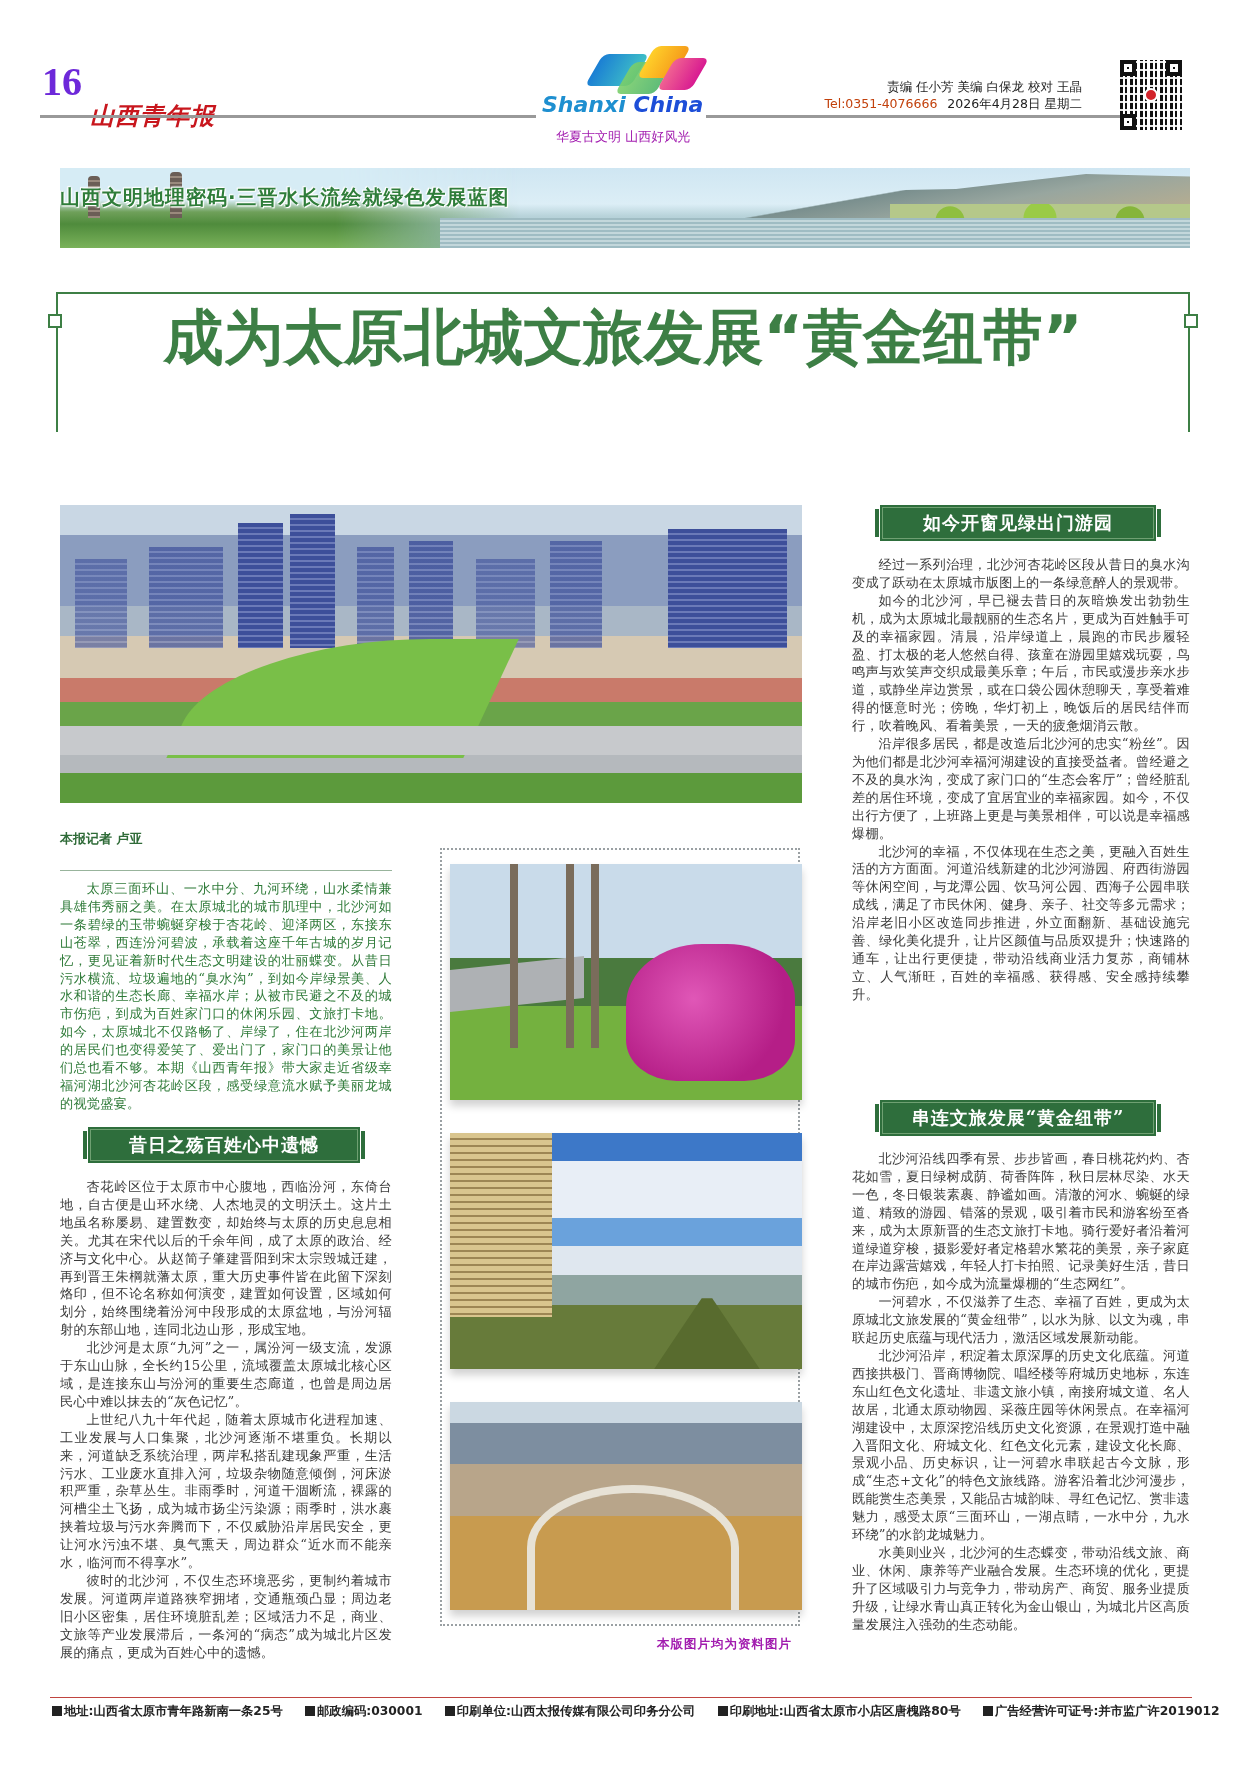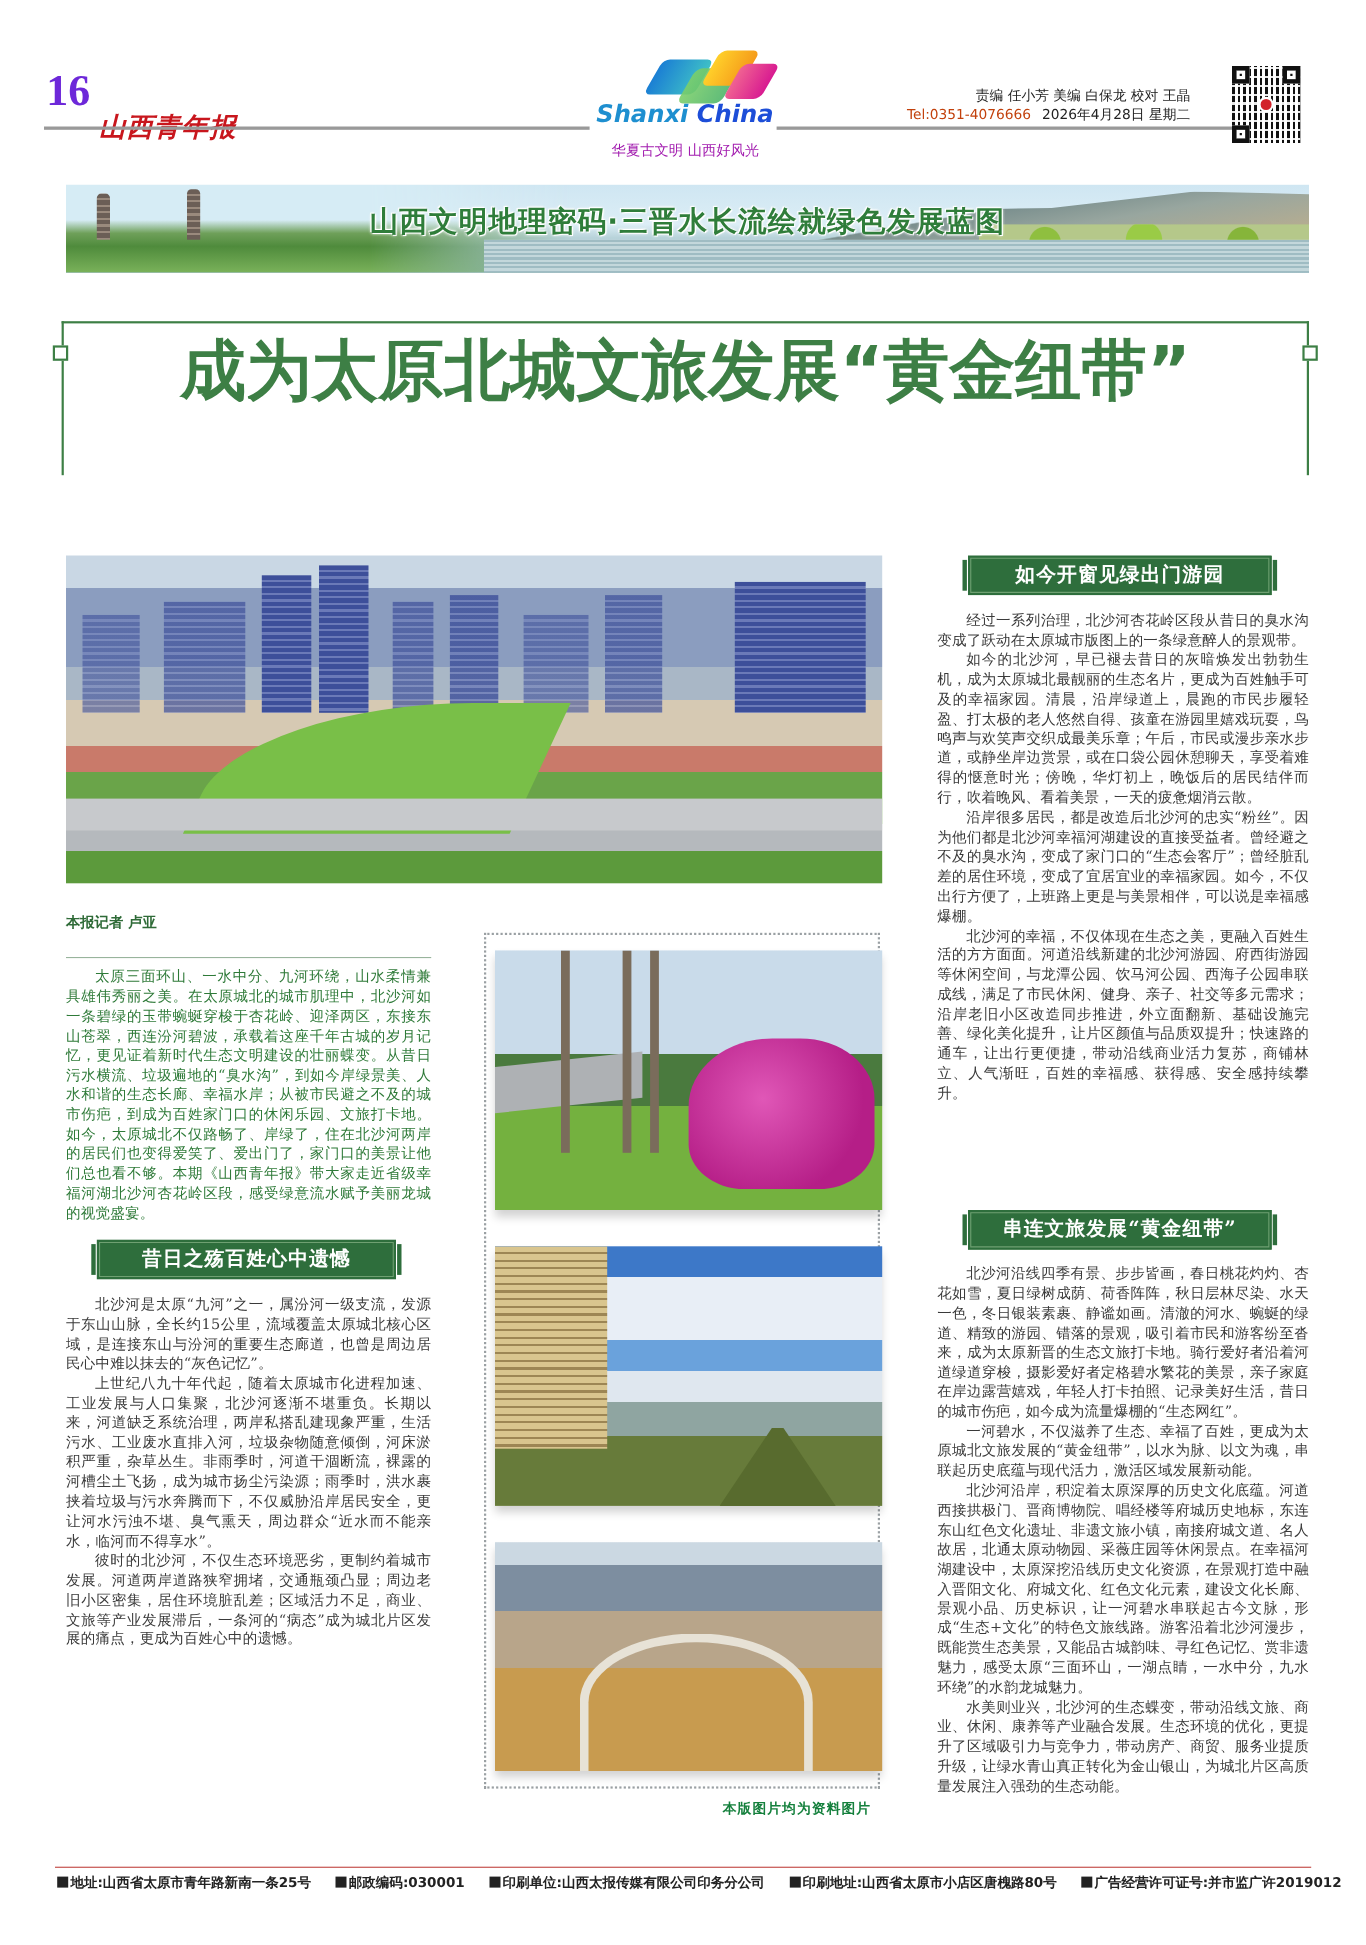--- a/index.html
+++ b/index.html
@@ -31,21 +31,21 @@
   .banner { position: absolute; left: 60px; top: 168px; width: 1130px; height: 80px; overflow: hidden;
     background: linear-gradient(180deg, #cfe6f2 0%, #dceef6 45%, #b8d3da 60%, #8fb3bb 100%); }
   .banner-left { position: absolute; left: 0; top: 0; width: 460px; height: 80px;
     background: linear-gradient(180deg, #d6ecf5 0 40%, #6fa05a 55%, #4f8b3c 70%, #7ab25a 100%);
     -webkit-mask-image: linear-gradient(90deg, #000 60%, transparent 100%); mask-image: linear-gradient(90deg, #000 60%, transparent 100%); }
   .pagoda { position: absolute; bottom: 30px; width: 12px; background: repeating-linear-gradient(180deg, #6b5e56 0 4px, #9a8a7d 4px 6px); border-radius: 4px 4px 0 0; }
   .banner-mtn { position: absolute; right: 0; top: 6px; width: 520px; height: 50px;
     background: linear-gradient(170deg, transparent 40%, #7a8f8e 41%, #98a69f 60%, #c3b08a 100%); clip-path: polygon(0 70%, 30% 35%, 55% 30%, 80% 0, 100% 5%, 100% 100%, 0 100%); }
   .banner-trees { position: absolute; right: 0; top: 36px; width: 300px; height: 28px; background: radial-gradient(circle at 20% 60%, #8fbf3f 0 14px, transparent 15px), radial-gradient(circle at 50% 50%, #9acb46 0 16px, transparent 17px), radial-gradient(circle at 80% 60%, #86b53a 0 14px, transparent 15px), #b5c88a; }
   .banner-water { position: absolute; left: 380px; bottom: 0; width: 750px; height: 30px; background: repeating-linear-gradient(180deg, #9fbcc3 0 2px, #c3d7db 2px 4px); }
-  .banner-title { position: absolute; left: 0; right: 0; top: 16px; text-align: center; font-family: "DejaVu Sans", sans-serif; font-weight: bold; font-size: 26px; color: #2f7d3a; letter-spacing: 1px;
+  .banner-title { position: absolute; left: 0; right: 0; top: 16px; font-family: "DejaVu Sans", sans-serif; font-weight: bold; font-size: 20px; color: #2f7d3a; letter-spacing: 1px;
     text-shadow: 0 0 3px #fff, 0 0 3px #fff, 1px 1px 0 #fff, -1px -1px 0 #fff; }
 
   
   .headline-frame { position: absolute; left: 56px; top: 292px; width: 1134px; height: 140px; border: 2px solid #3d7f45; border-bottom: none; }
   .corner-ornament { position: absolute; width: 14px; height: 14px; border: 2px solid #3d7f45; background: #fff; }
   .headline { position: absolute; left: 56px; top: 300px; width: 1134px; text-align: center; font-family: "DejaVu Sans", sans-serif; font-weight: bold; color: #3d7f45; }
   .headline .h1 { font-size: 60px; line-height: 74px; letter-spacing: 2px; }
   .headline .h2 { font-size: 60px; line-height: 74px; letter-spacing: 0px; }
 
   
@@ -75,21 +75,21 @@
   .photo { position: absolute; left: 450px; width: 352px; overflow: hidden; box-shadow: 0 6px 8px rgba(0,0,0,0.18); }
   .photo-1 { top: 864px; height: 236px; background: linear-gradient(180deg, #c9dbea 0 40%, #4a7a3e 40% 60%, #74b13f 60% 100%); }
   .photo-1 .flower { position: absolute; left: 50%; top: 34%; width: 48%; height: 58%; border-radius: 45% 40% 30% 30%; background: radial-gradient(circle at 40% 40%, #e057b7, #b51e87 70%); }
   .photo-1 .tree { position: absolute; top: 0; width: 8px; height: 78%; background: #7a6c5b; }
   .photo-1 .road { position: absolute; left: 0; top: 42%; width: 38%; height: 18%; background: #aeb1b4; transform: skewY(-6deg); }
   .photo-2 { top: 1133px; height: 236px; background: linear-gradient(180deg, #3d78c8 0 12%, #e8eef6 12% 36%, #6aa2dc 36% 48%, #dfe7ef 48% 60%, #8fa5a1 60% 73%, #677b3a 73% 100%); }
   .photo-2 .tower { position: absolute; left: 0; top: 0; width: 29%; height: 78%; background: repeating-linear-gradient(180deg, #d9c58e 0 5px, #9d8654 5px 7px); }
   .photo-2 .lane { position: absolute; left: 58%; bottom: 0; width: 30%; height: 30%; background: #586b2e; clip-path: polygon(45% 0, 55% 0, 100% 100%, 0 100%); }
   .photo-3 { top: 1402px; height: 208px; background: linear-gradient(180deg, #cbd8e2 0 10%, #7d8ea0 10% 30%, #b8a58a 30% 55%, #c89b4f 55% 100%); }
   .photo-3 .curve { position: absolute; left: 22%; top: 40%; width: 60%; height: 60%; border: 8px solid #e7e2d6; border-radius: 50% 50% 0 0; border-bottom: none; }
-  .photo-caption { position: absolute; left: 560px; top: 1636px; width: 232px; text-align: right; font-family: "DejaVu Sans", sans-serif; font-weight: bold; font-size: 12.5px; color: #15803d; letter-spacing: 1px; }
+  .photo-caption { position: absolute; left: 560px; top: 1636px; width: 232px; text-align: right; font-family: "DejaVu Sans", sans-serif; font-weight: bold; font-size: 12.5px; color: #a21caf; letter-spacing: 1px; }
 
   
   .footer-rule { position: absolute; left: 50px; top: 1697px; width: 1142px; height: 1px; background: #c0443f; }
   .footer { position: absolute; left: 52px; top: 1703px; width: 1150px; font-family: "DejaVu Sans", sans-serif; font-weight: bold; font-size: 12.3px; color: #222; white-space: nowrap; }
   .footer span { margin-right: 18px; }
   .footer span::before { content: ""; display: inline-block; width: 10px; height: 10px; background: #222; margin-right: 2px; vertical-align: -1px; }
 </style>
 </head>
 <body>
 
@@ -159,20 +159,21 @@
 <div class="byline">本报记者  卢亚</div>
 <div class="byline-rule"></div>
 
 <div class="col col-left" style="top:880px;">
   <p class="intro">太原三面环山、一水中分、九河环绕，山水柔情兼具雄伟秀丽之美。在太原城北的城市肌理中，北沙河如一条碧绿的玉带蜿蜒穿梭于杏花岭、迎泽两区，东接东山苍翠，西连汾河碧波，承载着这座千年古城的岁月记忆，更见证着新时代生态文明建设的壮丽蝶变。从昔日污水横流、垃圾遍地的“臭水沟”，到如今岸绿景美、人水和谐的生态长廊、幸福水岸；从被市民避之不及的城市伤疤，到成为百姓家门口的休闲乐园、文旅打卡地。如今，太原城北不仅路畅了、岸绿了，住在北沙河两岸的居民们也变得爱笑了、爱出门了，家门口的美景让他们总也看不够。本期《山西青年报》带大家走近省级幸福河湖北沙河杏花岭区段，感受绿意流水赋予美丽龙城的视觉盛宴。</p>
 </div>
 
 <div class="section-head" style="left:88px;top:1127px;width:272px;">昔日之殇百姓心中遗憾</div>
 
 <div class="col col-left" style="top:1178px;">
+  <p>杏花岭区位于太原市中心腹地，西临汾河，东倚台地，自古便是山环水绕、人杰地灵的文明沃土。这片土地虽名称屡易、建置数变，却始终与太原的历史息息相关。尤其在宋代以后的千余年间，成了太原的政治、经济与文化中心。从赵简子肇建晋阳到宋太宗毁城迁建，再到晋王朱棡就藩太原，重大历史事件皆在此留下深刻烙印，但不论名称如何演变，建置如何设置，区域如何划分，始终围绕着汾河中段形成的太原盆地，与汾河辐射的东部山地，连同北边山形，形成宝地。</p>
   <p>北沙河是太原“九河”之一，属汾河一级支流，发源于东山山脉，全长约15公里，流域覆盖太原城北核心区域，是连接东山与汾河的重要生态廊道，也曾是周边居民心中难以抹去的“灰色记忆”。</p>
   <p>上世纪八九十年代起，随着太原城市化进程加速、工业发展与人口集聚，北沙河逐渐不堪重负。长期以来，河道缺乏系统治理，两岸私搭乱建现象严重，生活污水、工业废水直排入河，垃圾杂物随意倾倒，河床淤积严重，杂草丛生。非雨季时，河道干涸断流，裸露的河槽尘土飞扬，成为城市扬尘污染源；雨季时，洪水裹挟着垃圾与污水奔腾而下，不仅威胁沿岸居民安全，更让河水污浊不堪、臭气熏天，周边群众“近水而不能亲水，临河而不得享水”。</p>
   <p>彼时的北沙河，不仅生态环境恶劣，更制约着城市发展。河道两岸道路狭窄拥堵，交通瓶颈凸显；周边老旧小区密集，居住环境脏乱差；区域活力不足，商业、文旅等产业发展滞后，一条河的“病态”成为城北片区发展的痛点，更成为百姓心中的遗憾。</p>
 </div>
 
 <div class="photo-box"></div>
 <figure class="photo photo-1" aria-label="沿河绿化带杜鹃花">
   <div class="road"></div>
   <div class="tree" style="left:17%;"></div>
   <div class="tree" style="left:33%;"></div>

